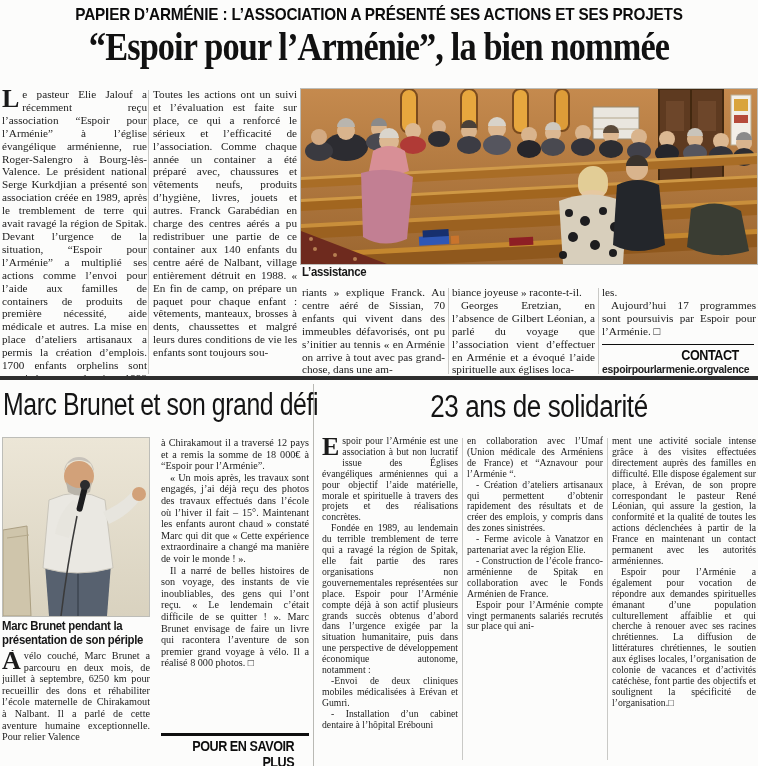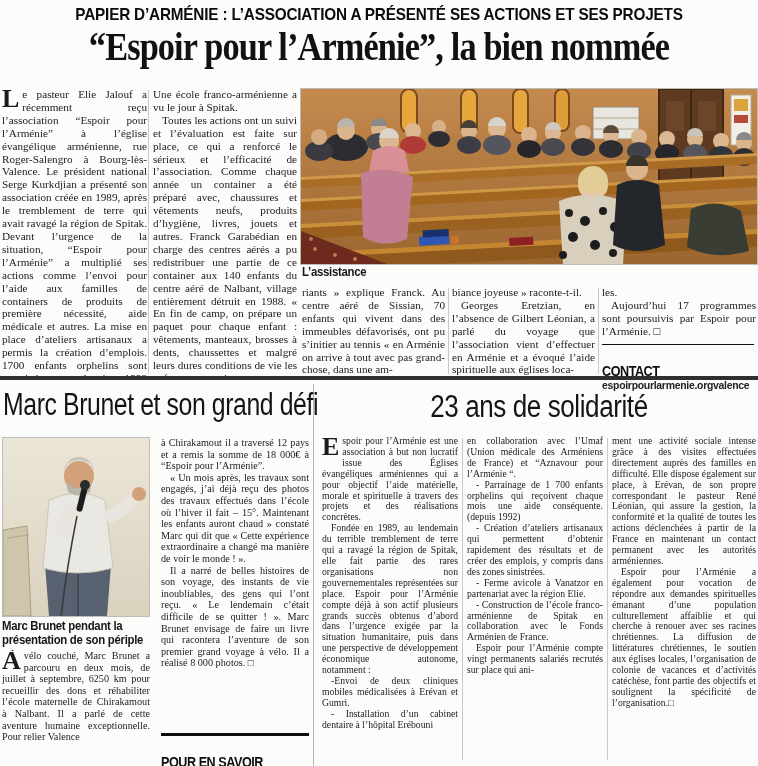--- a/index.html
+++ b/index.html
@@ -27,21 +27,21 @@
   .vrule{position:absolute;width:1px;background:#c9c9c6;}
   .hsep{position:absolute;left:0;top:376px;width:758px;height:4px;background:#2f2f2f;}
 
   
   .photo{position:absolute;border:1px solid #bdbdb8;background:#fff;}
   .photo svg{display:block;}
   .caption{position:absolute;font:bold 12px/1.15 "Liberation Sans",sans-serif;
            letter-spacing:-.3px;color:#161616;transform:scaleX(.95);transform-origin:left;}
 
   
-  .infoblock{position:absolute;border-top:2px solid #0e0e0e;padding-top:18px;}
+  .infoblock{position:absolute;border-top:2px solid #0e0e0e;padding-top:2px;text-align:right;}
   .infoblock .ib-head{font:bold 14px/1.15 "Liberation Sans",sans-serif;
                       letter-spacing:-.5px;transform:scaleX(.9);transform-origin:left;color:#0d0d0d;}
   .infoblock .ib-url{font:bold 11px/1.2 "Liberation Sans",sans-serif;
                      letter-spacing:-.3px;transform:scaleX(.95);transform-origin:left;color:#222;}
 
   
   .sec-title{position:absolute;font:400 31px/1 "Liberation Sans",sans-serif;
              color:#141414;letter-spacing:-.5px;white-space:nowrap;}
   .sec-title.left{transform:scaleX(.8);transform-origin:left;}
   .sec-title.center{text-align:center;transform:scaleX(.84);}
@@ -54,21 +54,20 @@
   <div class="kicker">PAPIER D’ARMÉNIE : L’ASSOCIATION A PRÉSENTÉ SES ACTIONS ET SES PROJETS</div>
   <div class="main-title">“Espoir pour l’Arménie”, la bien nommée</div>
 
   <div class="col t1" style="left:2px;top:88px;width:145px;height:290px">
     <p><span class="dropcap">L</span><span>e pasteur Elie Jalouf a récemment reçu l’association “Espoir pour l’Arménie” à l’église évangélique arménienne, rue Roger-Salengro à Bourg-lès-Valence. Le président national Serge Kurkdjian a présenté son association créée en 1989, après le tremblement de terre qui avait ravagé la région de Spitak. Devant l’urgence de la situation, “Espoir pour l’Arménie” a multiplié ses actions comme l’envoi pour l’aide aux familles de containers de produits de première nécessité, aide médicale et autres. La mise en place d’ateliers artisanaux a permis la création d’emplois. 1700 enfants orphelins sont parrainés et depuis 1992 reçoivent une aide mensuelle.</span></p>
   </div>
 
   <div class="vrule" style="left:148px;top:90px;height:284px"></div>
 
   <div class="col t1" style="left:153px;top:88px;width:144px;height:290px">
-    <p>Une école franco-arménienne a vu le jour à Spitak.</p>
     <p>Toutes les actions ont un suivi et l’évaluation est faite sur place, ce qui a renforcé le sérieux et l’efficacité de l’association. Comme chaque année un container a été préparé avec, chaussures et vêtements neufs, produits d’hygiène, livres, jouets et autres. Franck Garabédian en charge des centres aérés a pu redistribuer une partie de ce container aux 140 enfants du centre aéré de Nalbant, village entièrement détruit en 1988. « En fin de camp, on prépare un paquet pour chaque enfant : vêtements, manteaux, brosses à dents, chaussettes et malgré leurs dures conditions de vie les enfants sont toujours sou-</p>
   </div>
 
   <div class="photo" style="left:300px;top:88px;width:456px;height:175px">
     <svg width="456" height="175" viewBox="0 0 456 175">
       <defs>
         <linearGradient id="wg" x1="0" y1="0" x2="0" y2="1">
           <stop offset="0" stop-color="#c58a4e"></stop>
             <stop offset="1" stop-color="#9b6630"></stop>
         </linearGradient>
@@ -271,21 +270,20 @@
     <p><span class="dropcap">E</span><span>spoir pour l’Arménie est une association à but non lucratif issue des Églises évangéliques arméniennes qui a pour objectif l’aide matérielle, morale et spirituelle à travers des projets et des réalisations concrètes.</span></p>
     <p>Fondée en 1989, au lendemain du terrible tremblement de terre qui a ravagé la région de Spitak, elle fait partie des rares organisations non gouvernementales représentées sur place. Espoir pour l’Arménie compte déjà à son actif plusieurs grands succès obtenus d’abord dans l’urgence exigée par la situation humanitaire, puis dans une perspective de développement économique autonome, notamment :</p>
     <p>-Envoi de deux cliniques mobiles médicalisées à Erévan et Gumri.</p>
     <p>- Installation d’un cabinet dentaire à l’hôpital Erébouni</p>
   </div>
 
   <div class="vrule" style="left:462px;top:438px;height:322px"></div>
 
   <div class="col t3" style="left:467px;top:436px;width:136px;height:326px">
     <p>en collaboration avec l’Umaf (Union médicale des Arméniens de France) et “Aznavour pour l’Arménie “.</p>
-    <p>- Parrainage de 1 700 enfants orphelins qui reçoivent chaque mois une aide conséquente. (depuis 1992)</p>
     <p>- Création d’ateliers artisanaux qui permettent d’obtenir rapidement des résultats et de créer des emplois, y compris dans des zones sinistrées.</p>
     <p>- Ferme avicole à Vanatzor en partenariat avec la région Elie.</p>
     <p>- Construction de l’école franco-arménienne de Spitak en collaboration avec le Fonds Arménien de France.</p>
     <p>Espoir pour l’Arménie compte vingt permanents salariés recrutés sur place qui ani-</p>
   </div>
 
   <div class="vrule" style="left:607px;top:438px;height:322px"></div>
 
   <div class="col t3" style="left:612px;top:436px;width:144px;height:326px">
     <p>ment une activité sociale intense grâce à des visites effectuées directement auprès des familles en difficulté. Elle dispose également sur place, à Erévan, de son propre correspondant le pasteur René Léonian, qui assure la gestion, la conformité et la qualité de toutes les actions déclenchées à partir de la France en maintenant un contact permanent avec les autorités arméniennes.</p>

